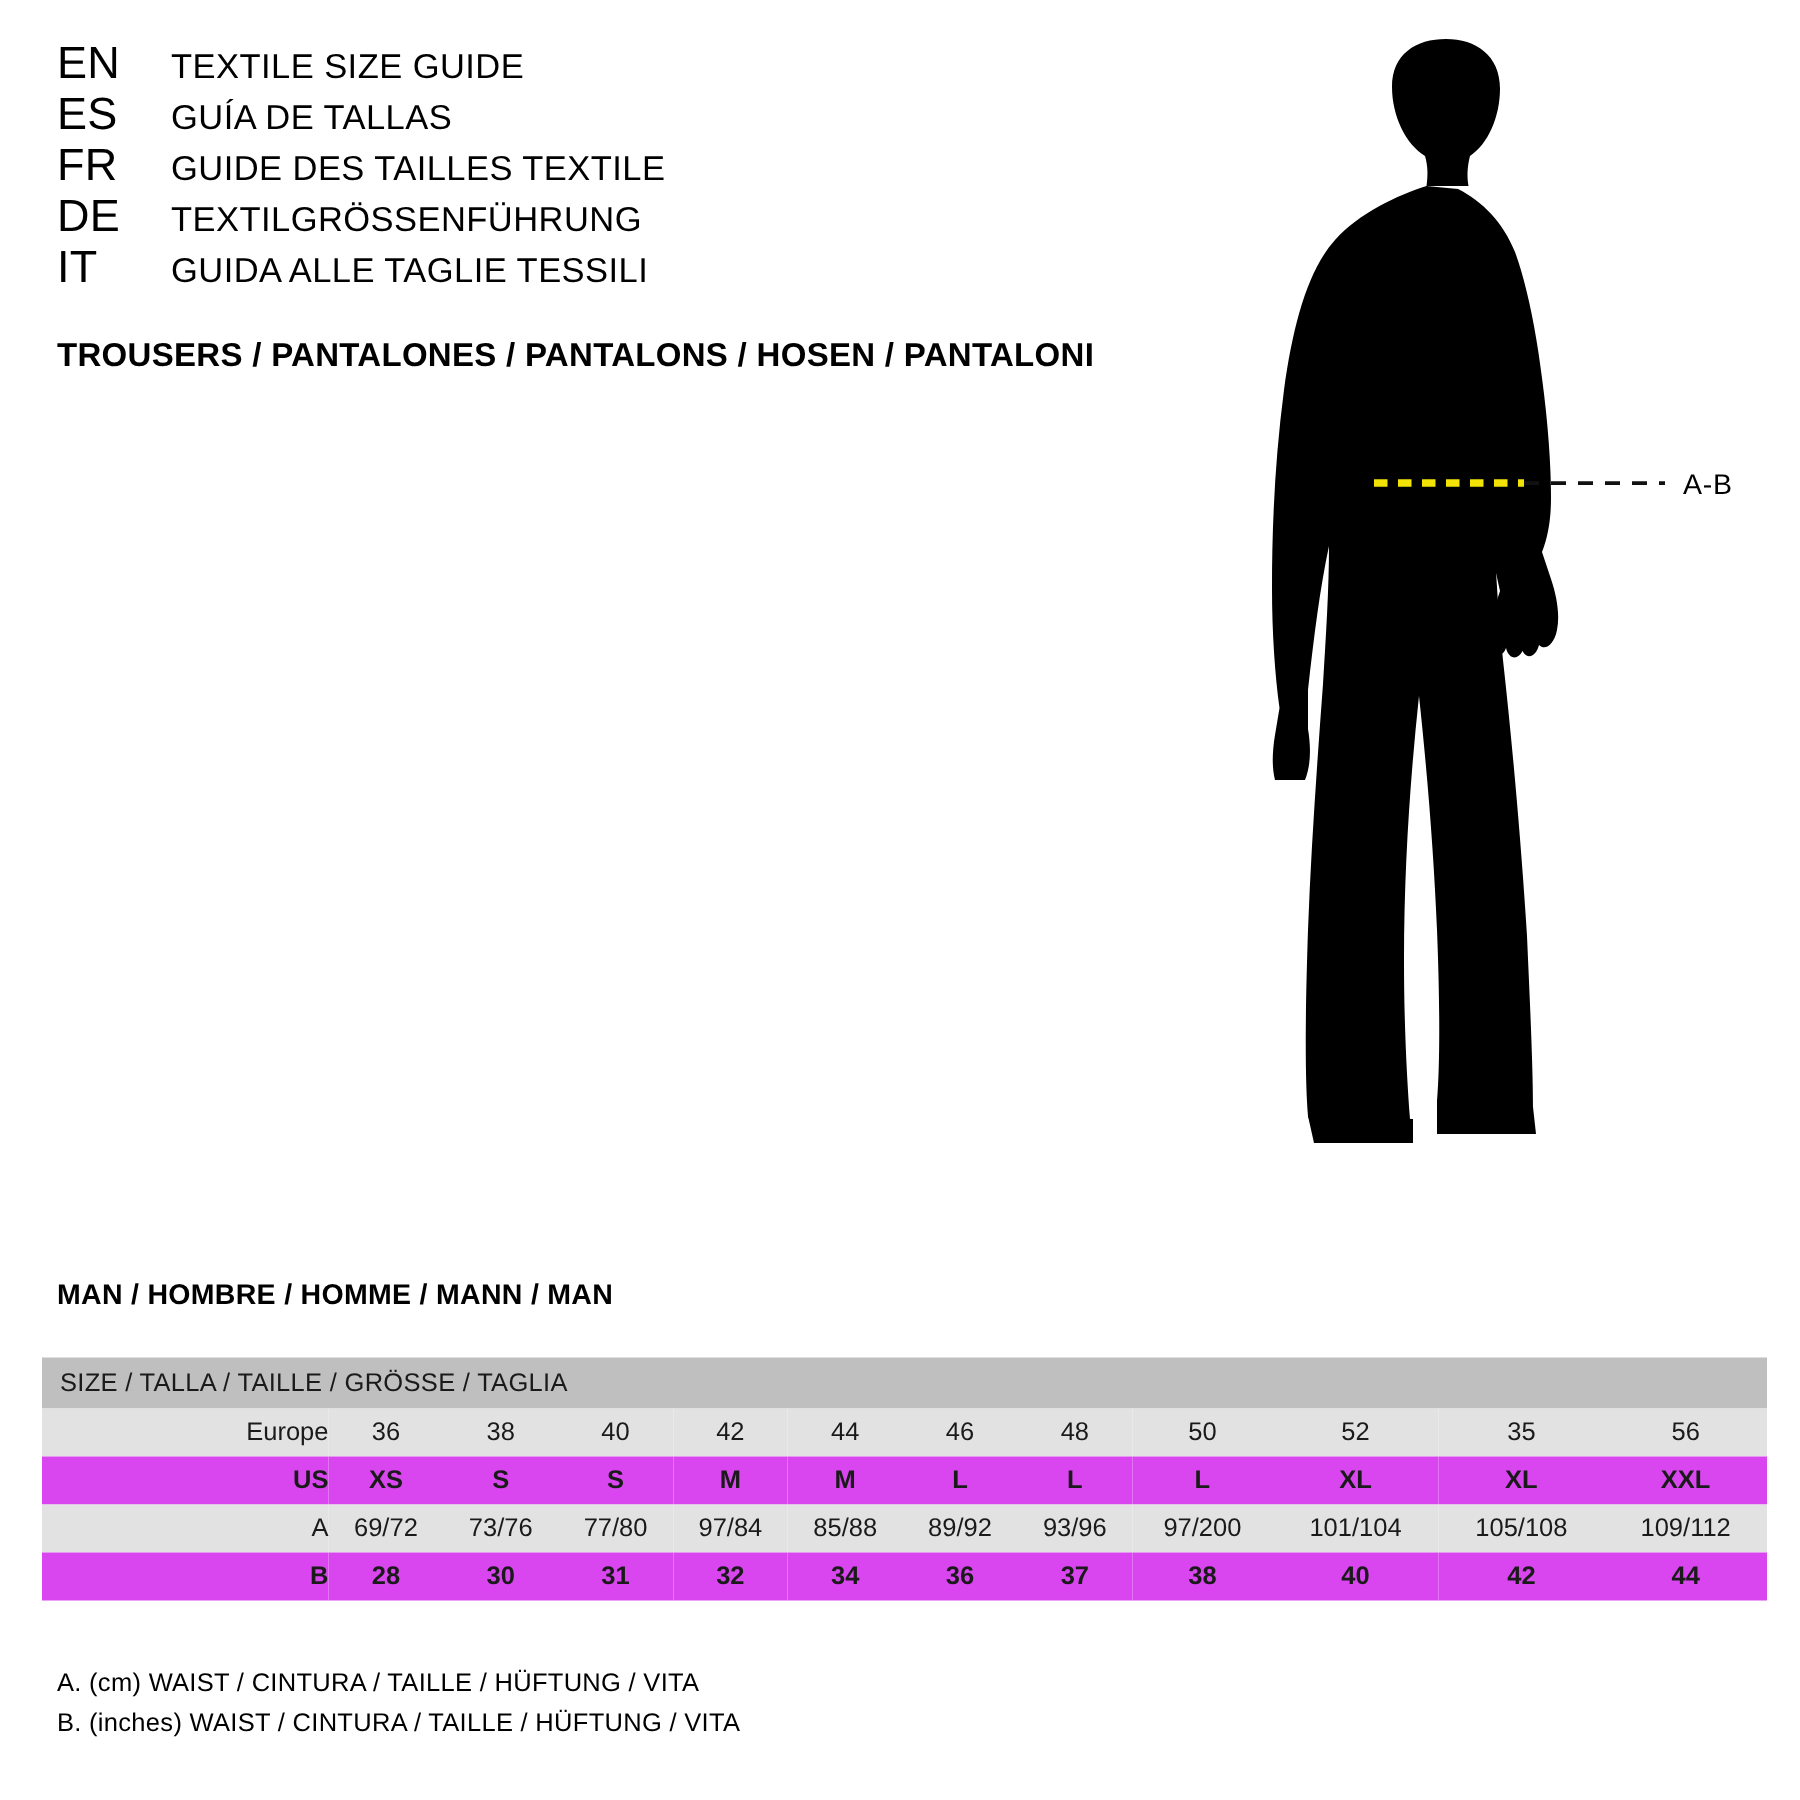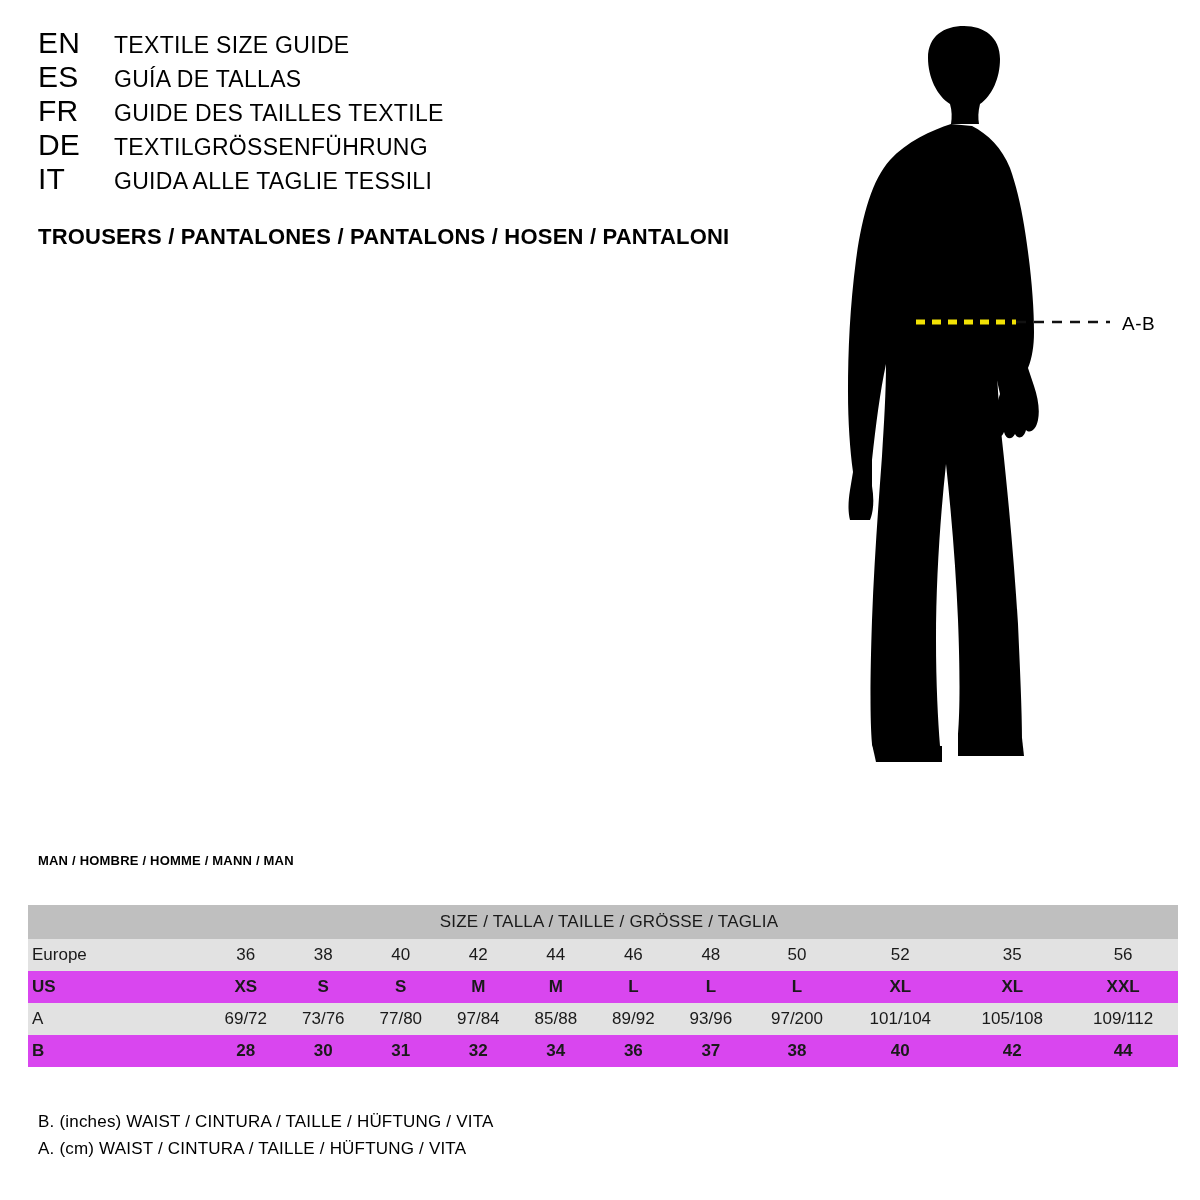--- a/index.html
+++ b/index.html
@@ -66,21 +66,21 @@
     top: 313px;
     font-size: 19px;
     letter-spacing: 0.5px;
   }
 
   
   #section-title {
     position: absolute;
     left: 38px;
     top: 853px;
-    font-size: 13px;
+    font-size: 19px;
     font-weight: bold;
     letter-spacing: 0.2px;
     text-transform: uppercase;
   }
 
   #size-table {
     position: absolute;
     left: 28px;
     top: 905px;
     width: 1150px;
@@ -89,31 +89,31 @@
   }
   #size-table td, #size-table th {
     padding: 0;
     height: 32px;
     text-align: center;
     font-weight: normal;
     color: #1a1a1a;
   }
   #size-table .head-row td {
     background: #bfbfbf;
-    text-align: center;
+    text-align: left;
     padding-left: 12px;
     font-size: 17px;
     height: 34px;
     letter-spacing: 0.2px;
   }
   #size-table tbody tr.band-dark td { background: #e2e2e2; }
   #size-table tbody tr.band-light td { background: #d946ef; font-weight: bold; }
   #size-table td.rowlabel {
-    text-align: left;
-    padding-left: 4px;
+    text-align: right;
+    padding-left: 16px;
     width: 175px;
   }
 
   
   #notes {
     position: absolute;
     left: 38px;
     top: 1108px;
     font-size: 17px;
     line-height: 27px;
@@ -241,15 +241,15 @@
         <td>37</td>
         <td>38</td>
         <td>40</td>
         <td>42</td>
         <td>44</td>
       </tr>
     </tbody>
 </table>
 
 <div id="notes">
+    <div class="note-line">A. (cm) WAIST / CINTURA / TAILLE / HÜFTUNG / VITA</div>
     <div class="note-line">B. (inches) WAIST / CINTURA / TAILLE / HÜFTUNG / VITA</div>
-    <div class="note-line">A. (cm) WAIST / CINTURA / TAILLE / HÜFTUNG / VITA</div>
   </div>
 
 </body></html>

